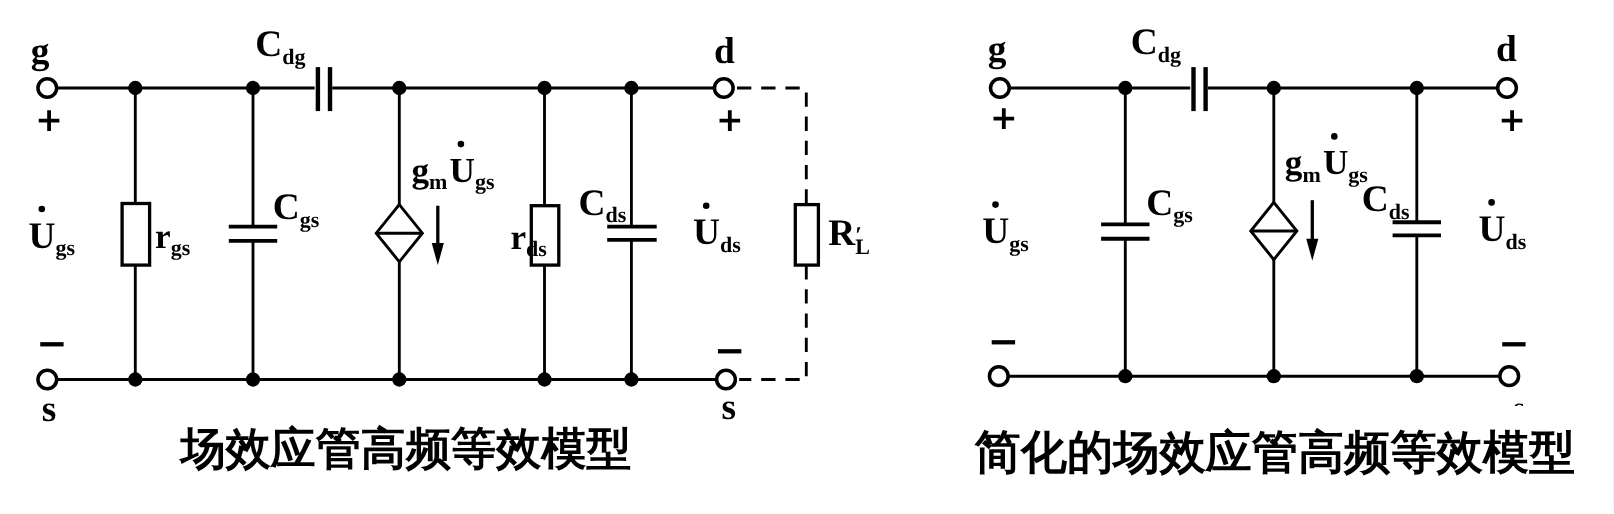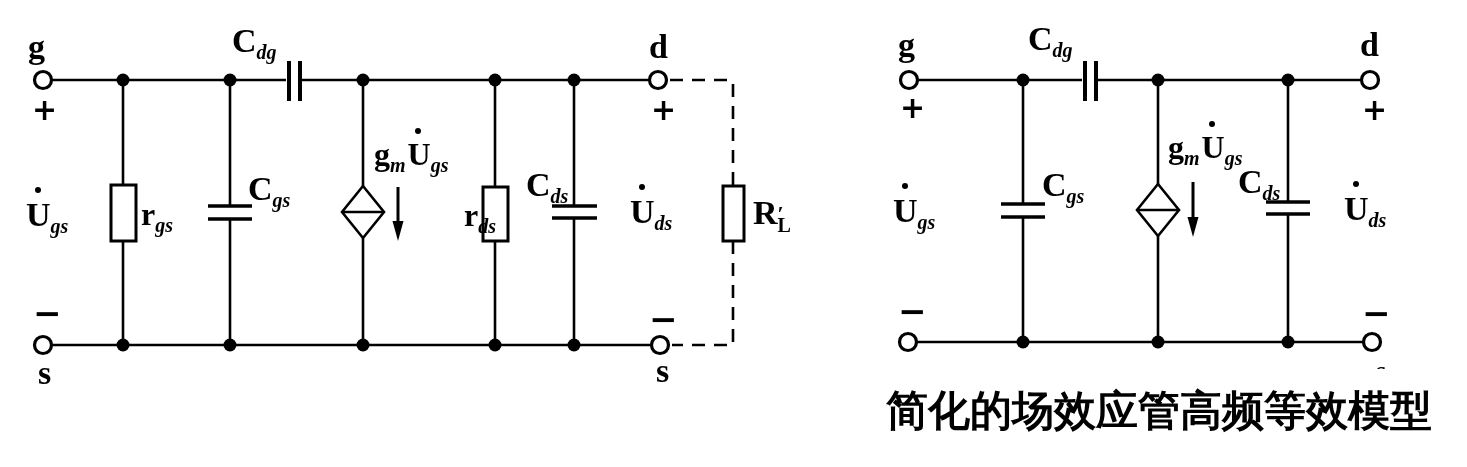--- a/index.html
+++ b/index.html
@@ -23,21 +23,20 @@
     font-weight:bold;
     font-size:34px;
     line-height:1;
     white-space:nowrap;
   }
   .lbl sub{
     font-size:20px;
     line-height:1;
     vertical-align:-7px;
     letter-spacing:0;
-    font-style:italic;
   }
   .sign{font-size:30px;font-weight:bold;font-family:"DejaVu Sans",sans-serif;}
   .minus{font-size:34px;}
   .term{font-size:34px;}
   .uwrap{position:relative;display:inline-block;}
   .pdot{
     position:absolute;
     width:6px;height:6px;border-radius:50%;
     background:var(--text);
     top:-11px;left:9px;
@@ -230,20 +229,21 @@
   <div class="lbl" style="left:630px;top:195px;">
     <span class="uwrap"><span class="pdot"></span><span>U</span></span><sub>ds</sub>
   </div>
   <div class="lbl sign minus" style="left:649px;top:302px;"><span>−</span></div>
   <div class="lbl term" style="left:656px;top:354px;"><span>s</span></div>
 
   <div class="lbl" style="left:753px;top:196px;">
     <span>R</span><span class="rl-stack"><span class="prime">′</span><span class="rsub">L</span></span>
   </div>
 
+  <div class="caption caption-left">场效应管高频等效模型</div>
 
   <div class="lbl term" style="left:898px;top:28px;"><span>g</span></div>
   <div class="lbl sign" style="left:900px;top:93px;"><span>+</span></div>
   <div class="lbl" style="left:893px;top:194px;">
     <span class="uwrap"><span class="pdot"></span><span>U</span></span><sub>gs</sub>
   </div>
   <div class="lbl sign minus" style="left:898px;top:294px;"><span>−</span></div>
 
   <div class="lbl" style="left:1028px;top:22px;"><span>C</span><sub>dg</sub></div>
   <div class="lbl" style="left:1042px;top:168px;"><span>C</span><sub>gs</sub></div>

